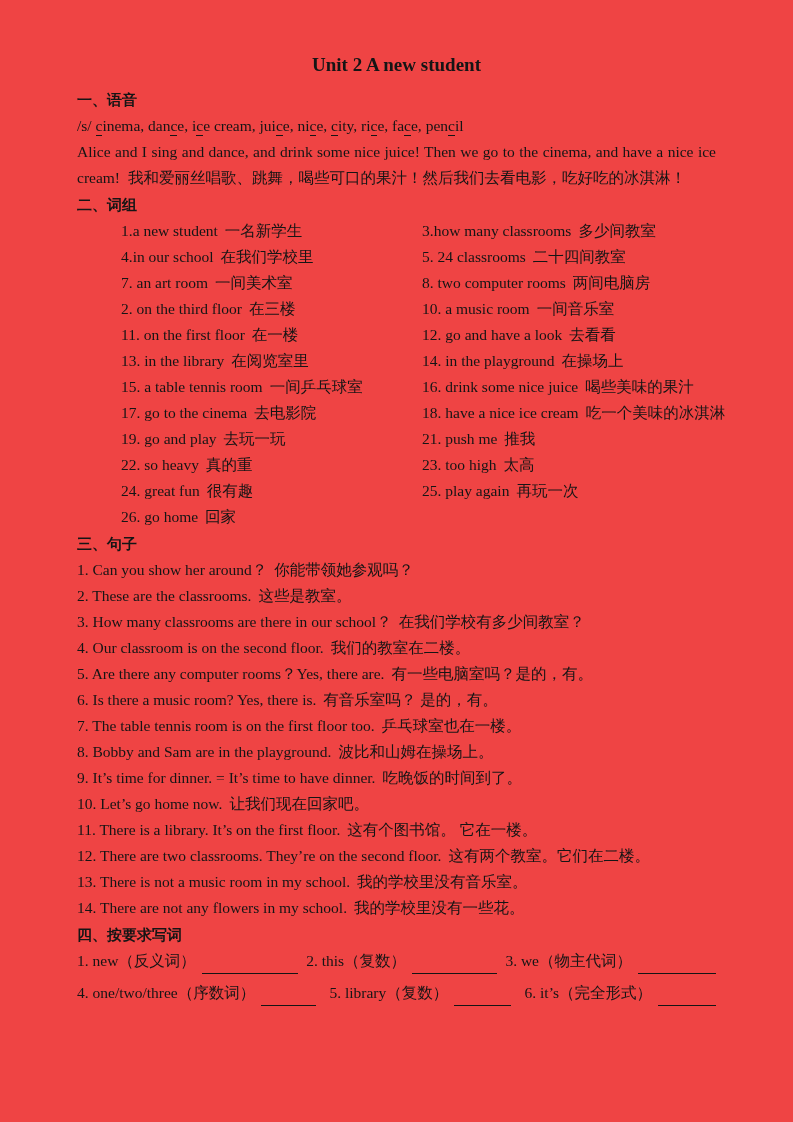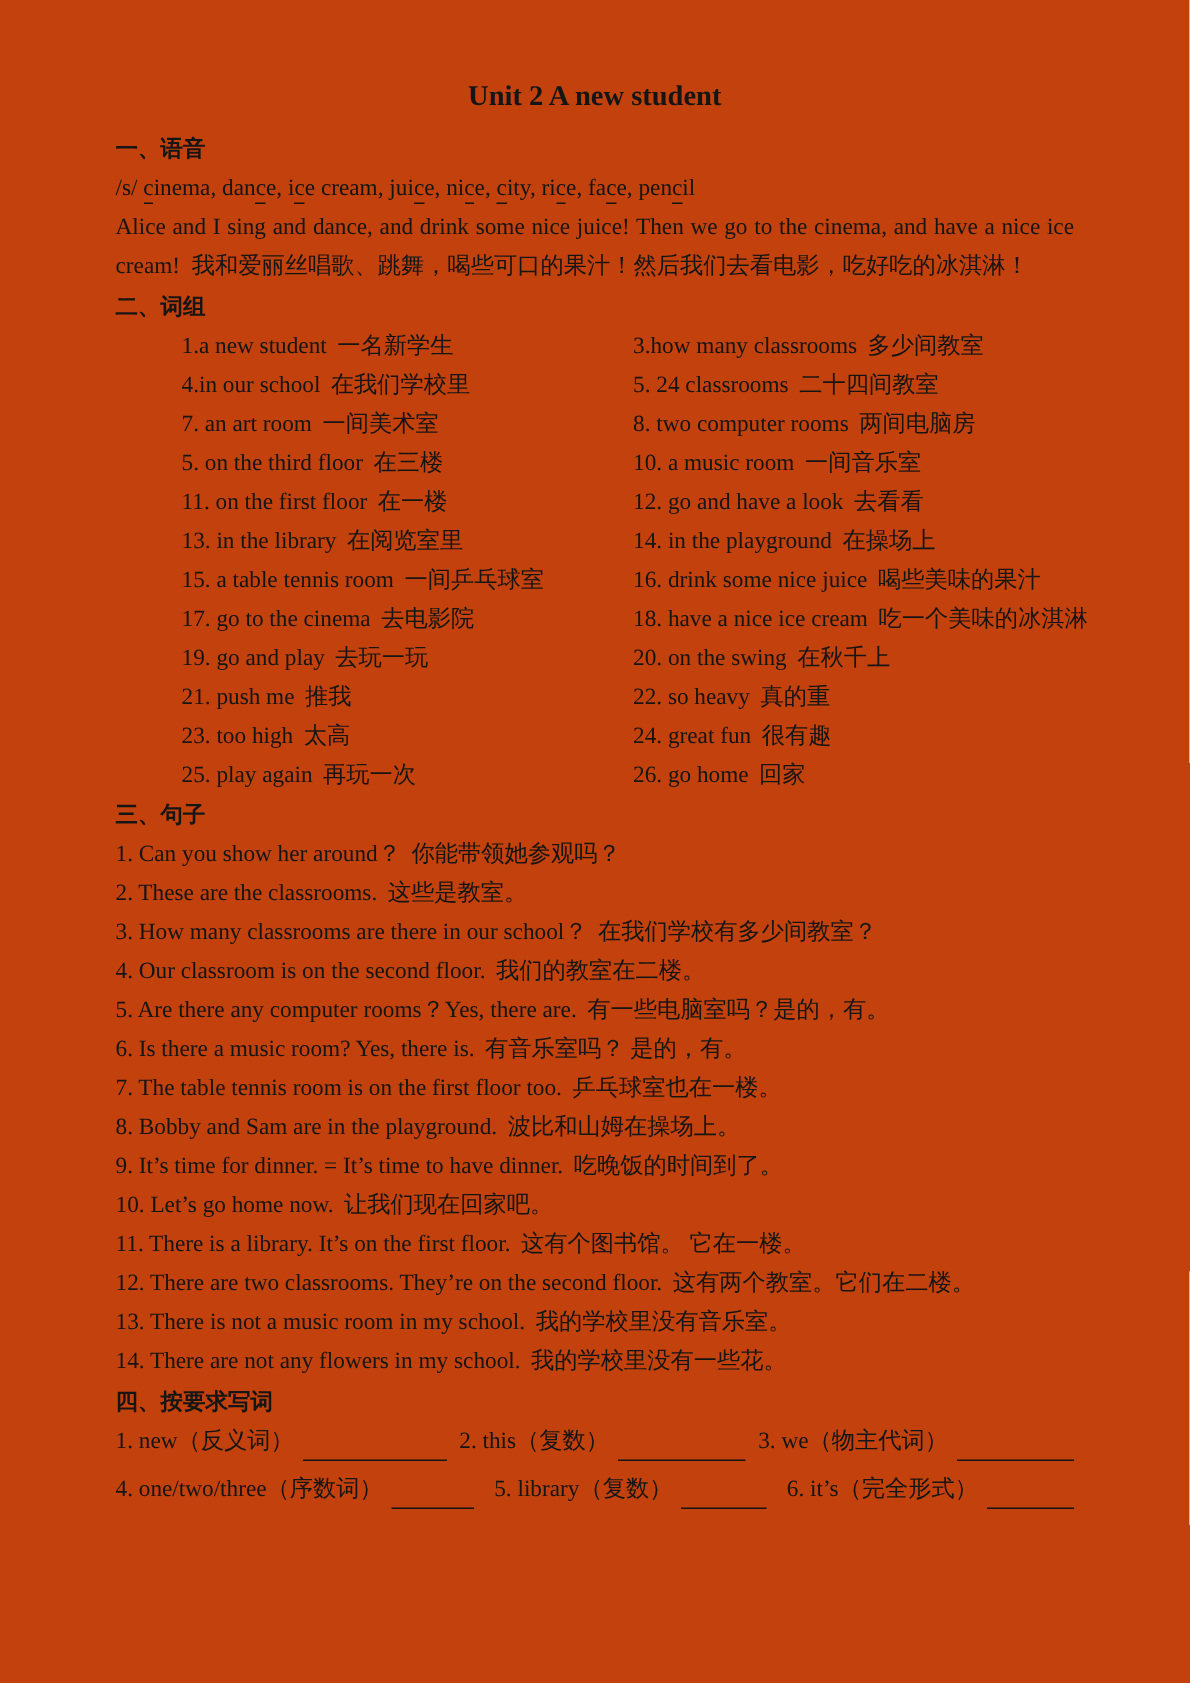--- a/index.html
+++ b/index.html
@@ -3,21 +3,21 @@
 <meta charset="utf-8">
 <style>
   html, body { margin: 0; padding: 0; background: #ffffff; }
   .page {
     position: relative;
     width: 793px;
     height: 1122px;
     box-sizing: border-box;
     margin: 0 auto;
     padding: 52px 77px 20px 77px;
-    background: #c2410c;
+    background: #ef4444;
     color: #151515;
     font-family: "Liberation Serif", "DejaVu Serif", serif;
     font-size: 15.5px;
     line-height: 26px;
     overflow: hidden;
   }
   .title {
     font-size: 19px;
     font-weight: bold;
     text-align: center;
@@ -88,32 +88,31 @@
 
   <div class="heading">二、词组</div>
 
   <div class="phrase-grid" id="phrase-grid">
       <div class="phrase"><span class="en">1.a new student</span><span class="zh">一名新学生</span></div>
       <div class="phrase"><span class="en">3.how many classrooms</span><span class="zh">多少间教室</span></div>
       <div class="phrase"><span class="en">4.in our school</span><span class="zh">在我们学校里</span></div>
       <div class="phrase"><span class="en">5. 24 classrooms</span><span class="zh">二十四间教室</span></div>
       <div class="phrase"><span class="en">7. an art room</span><span class="zh">一间美术室</span></div>
       <div class="phrase"><span class="en">8. two computer rooms</span><span class="zh">两间电脑房</span></div>
-      <div class="phrase"><span class="en">5. on the third floor</span><span class="zh">在三楼</span></div>
+      <div class="phrase"><span class="en">2. on the third floor</span><span class="zh">在三楼</span></div>
       <div class="phrase"><span class="en">10. a music room</span><span class="zh">一间音乐室</span></div>
       <div class="phrase"><span class="en">11. on the first floor</span><span class="zh">在一楼</span></div>
       <div class="phrase"><span class="en">12. go and have a look</span><span class="zh">去看看</span></div>
       <div class="phrase"><span class="en">13. in the library</span><span class="zh">在阅览室里</span></div>
       <div class="phrase"><span class="en">14. in the playground</span><span class="zh">在操场上</span></div>
       <div class="phrase"><span class="en">15. a table tennis room</span><span class="zh">一间乒乓球室</span></div>
       <div class="phrase"><span class="en">16. drink some nice juice</span><span class="zh">喝些美味的果汁</span></div>
       <div class="phrase"><span class="en">17. go to the cinema</span><span class="zh">去电影院</span></div>
       <div class="phrase"><span class="en">18. have a nice ice cream</span><span class="zh">吃一个美味的冰淇淋</span></div>
       <div class="phrase"><span class="en">19. go and play</span><span class="zh">去玩一玩</span></div>
-      <div class="phrase"><span class="en">20. on the swing</span><span class="zh">在秋千上</span></div>
       <div class="phrase"><span class="en">21. push me</span><span class="zh">推我</span></div>
       <div class="phrase"><span class="en">22. so heavy</span><span class="zh">真的重</span></div>
       <div class="phrase"><span class="en">23. too high</span><span class="zh">太高</span></div>
       <div class="phrase"><span class="en">24. great fun</span><span class="zh">很有趣</span></div>
       <div class="phrase"><span class="en">25. play again</span><span class="zh">再玩一次</span></div>
       <div class="phrase"><span class="en">26. go home</span><span class="zh">回家</span></div>
     </div>
 
   <div class="heading">三、句子</div>
 

